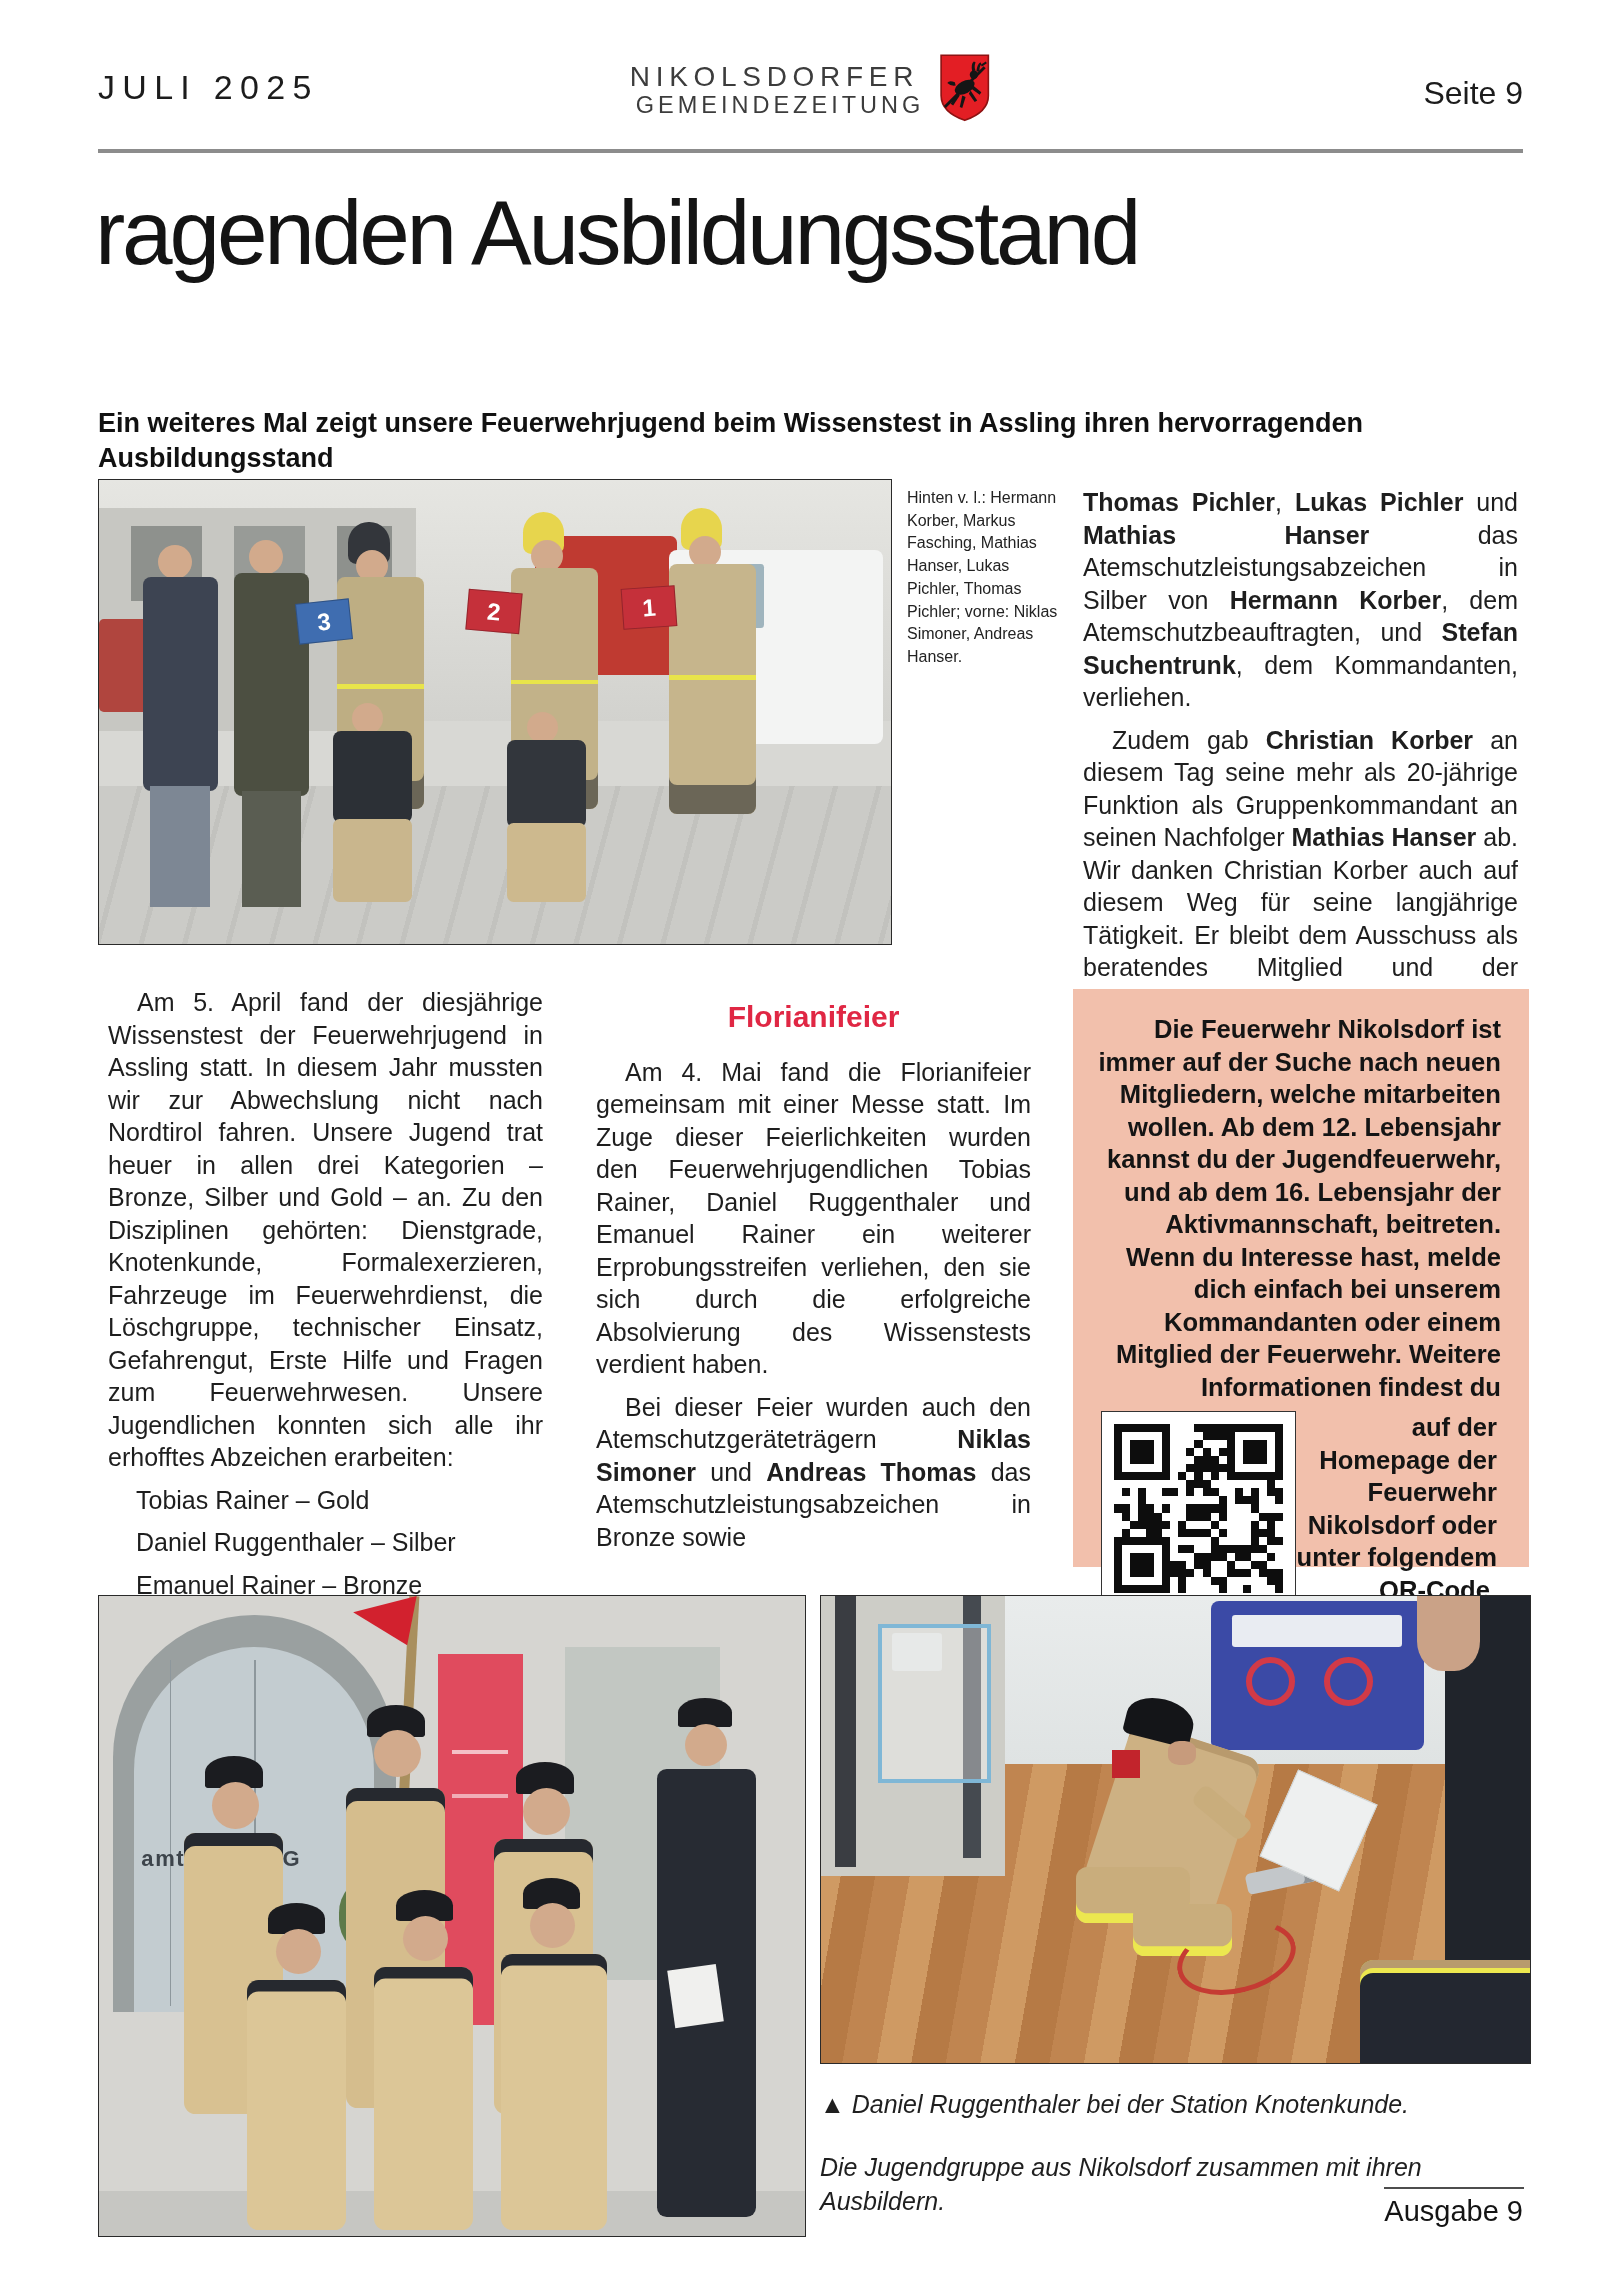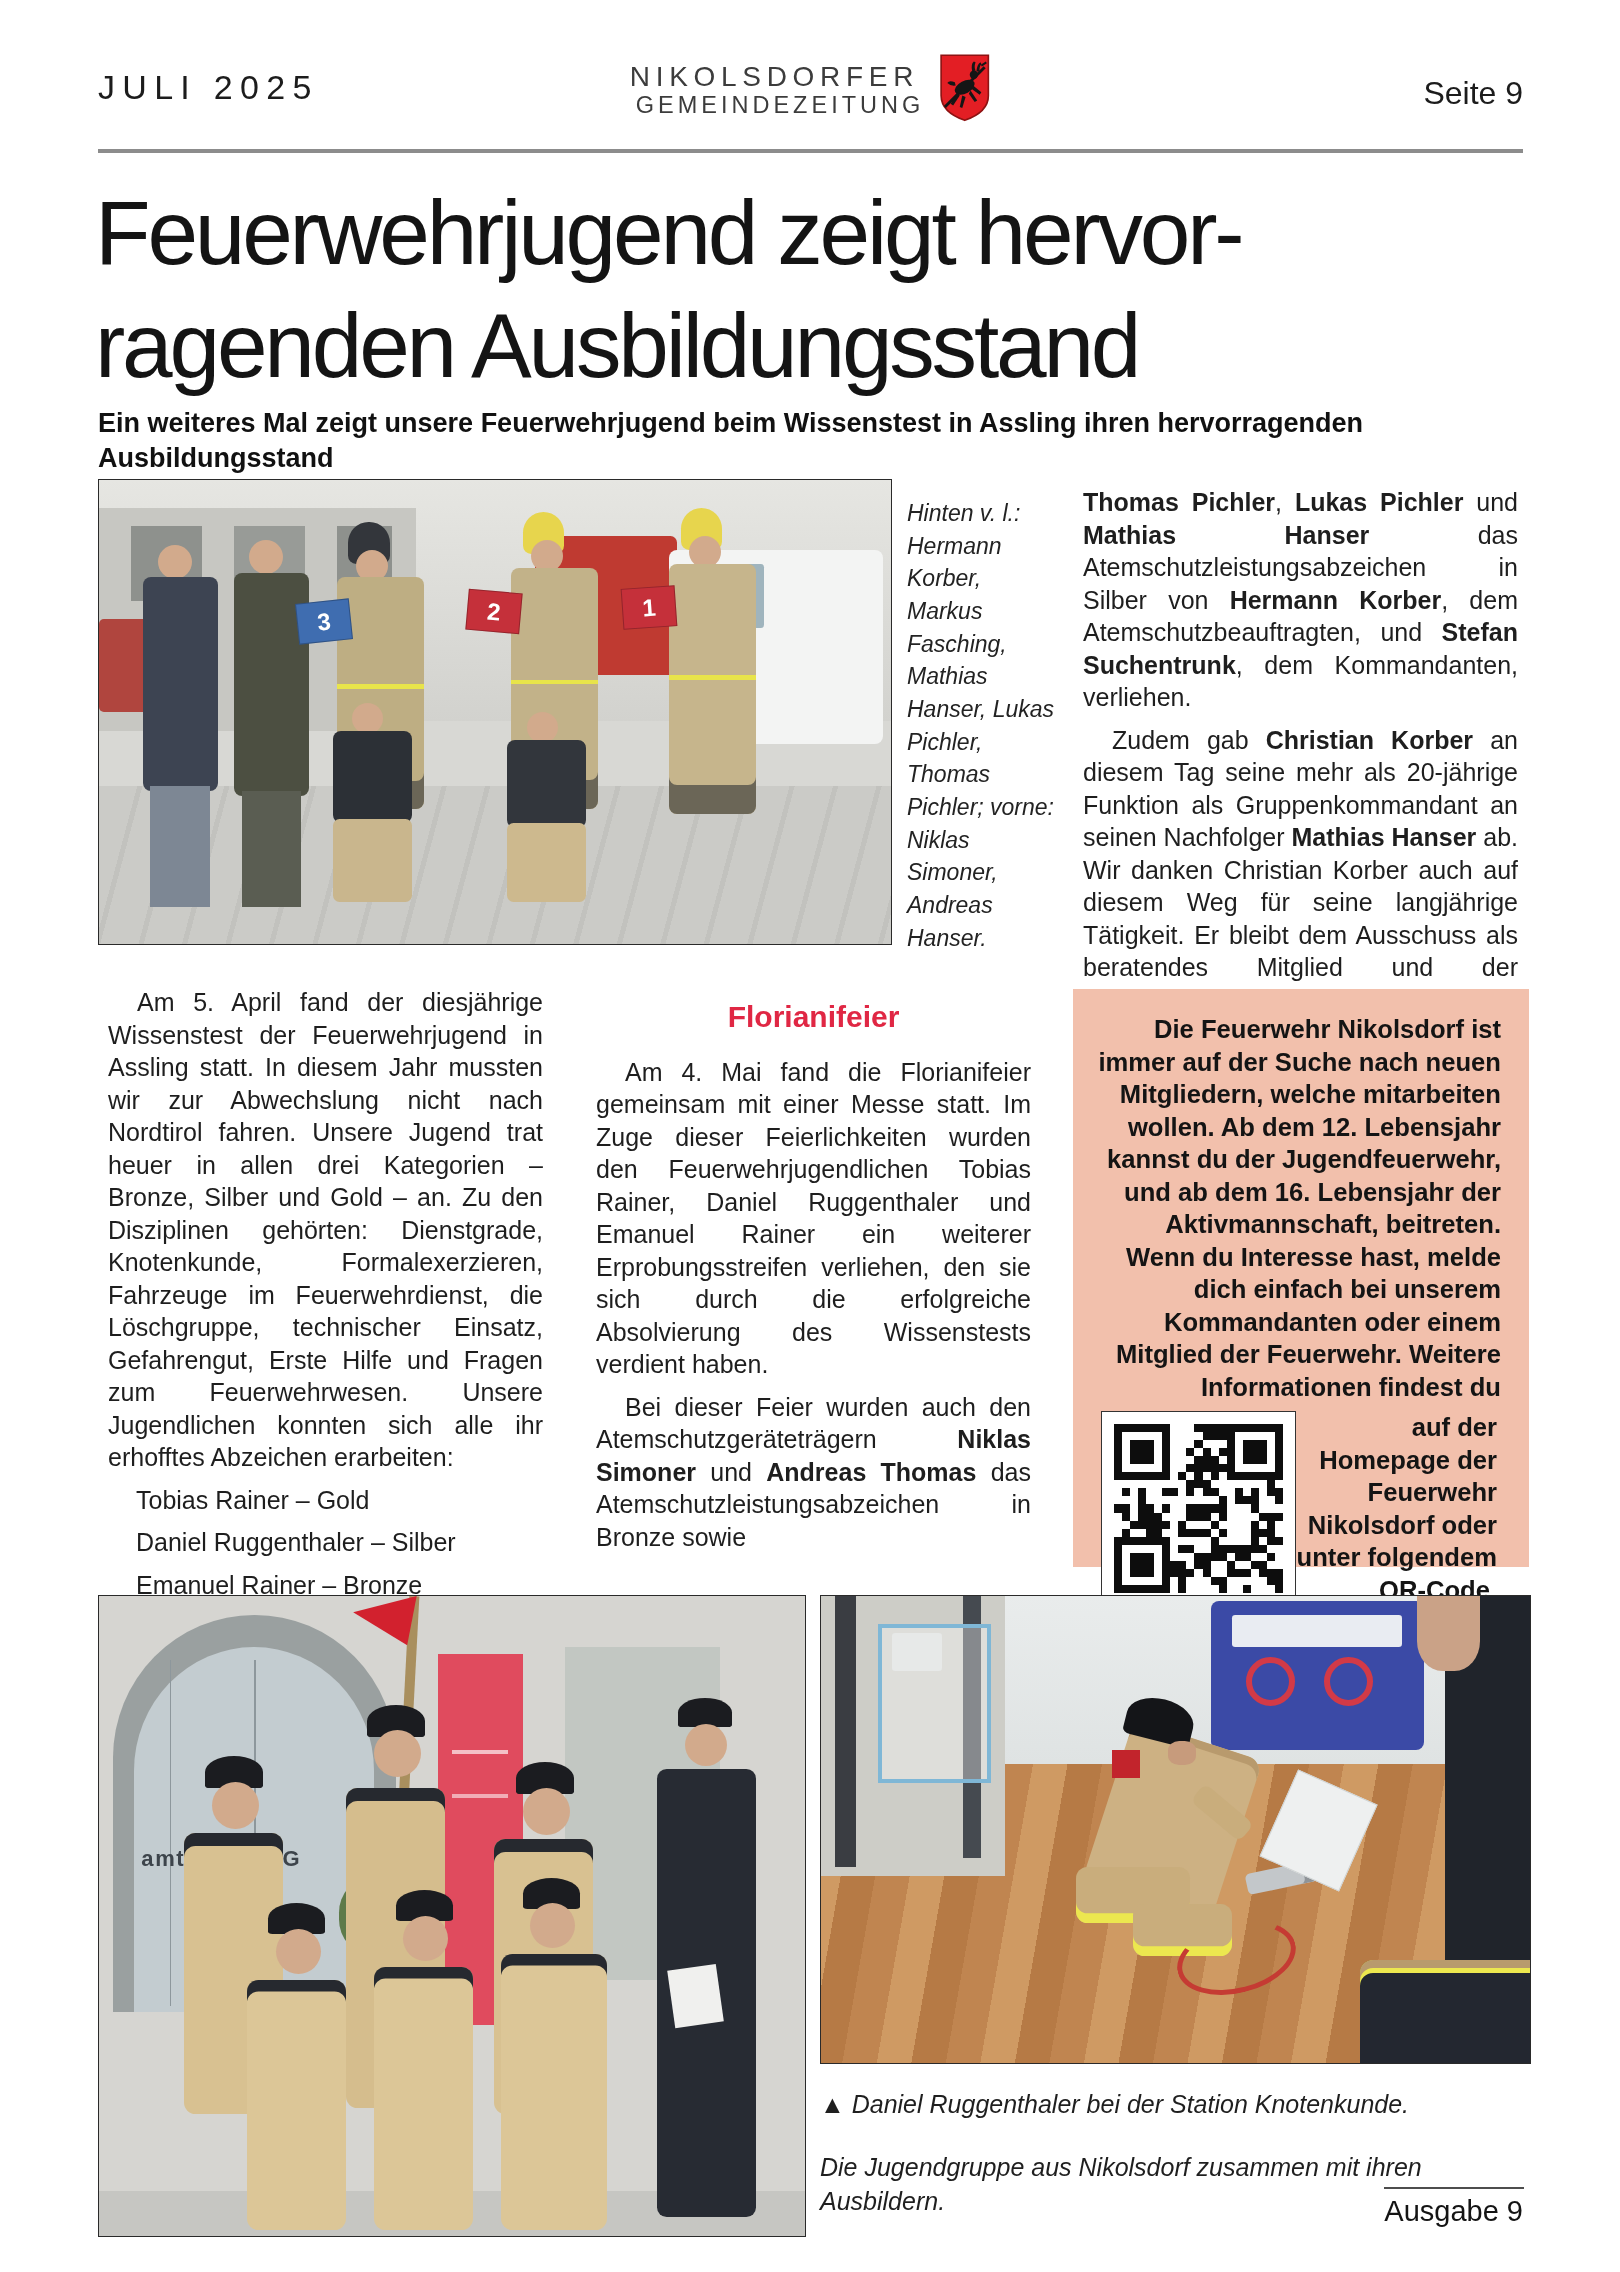--- a/index.html
+++ b/index.html
@@ -17,21 +17,21 @@
   #hdr-rule{left:98px;top:149px;width:1425px;height:4px;background:var(--rule_gray,#8c8c8c);}
 
   
   #headline{left:95px;top:177px;width:1453px;line-height:1.24;font-size:91px;
             letter-spacing:-3.2px;color:#141414;white-space:nowrap;}
   #standfirst{left:98px;top:406px;width:1425px;font-size:27px;font-weight:700;line-height:1.3;color:#111;}
 
   
   .photo{border:0.8px solid #2a2a2a;overflow:hidden;background:#d8d8d4;}
   #photo-top{left:98px;top:479px;width:792px;height:464px;}
-  #caption-top{left:907px;top:497px;width:154px;font-size:23px;font-style:italic;
+  #caption-top{left:907px;top:487px;width:154px;font-size:16px;
                line-height:1.42;color:#232323;}
   .bodytext{font-size:25px;line-height:1.3;text-align:justify;color:#1e1e1e;}
   .bodytext p{margin:10px;}
   .indent{text-indent:29px;}
   #col3-top{left:1073px;top:476px;width:455px;}
   #col1{left:98px;top:976px;width:455px;}
   #col2{left:586px;top:976px;width:455px;}
   .result-line{padding-left:28px;text-align:left;}
   #florian-h{font-size:30px;font-weight:700;color:var(--accent_red,#e02744);
              text-align:center;margin:21px 0 19.5px 0 !important;text-indent:0;}
@@ -92,21 +92,20 @@
         <path d="M40,38 L50,46 L48,49 L38,42 Z" fill="#151515"></path>
         <path d="M18,34 q-7,-3 -9,1 q4,4 10,3 Z" fill="#151515"></path>
       </svg>
     </span>
   </div>
 
   <div class="abs" id="hdr-page">Seite 9</div>
   <div class="abs" id="hdr-rule"></div>
 
   <div class="abs" id="headline">
-    <div>Feuerwehrjugend zeigt hervor-</div>
     <div>ragenden Ausbildungsstand</div>
   </div>
   <div class="abs" id="standfirst">Ein weiteres Mal zeigt unsere Feuerwehrjugend beim Wissenstest in Assling ihren hervorragenden Ausbildungsstand</div>
 
   <div class="abs photo" id="photo-top">
     <div class="ph" style="left:0;top:0;width:100%;height:52%;background:linear-gradient(#e6e6e2,#d2d2ce);"></div>
     <div class="ph" style="left:0;top:6%;width:40%;height:48%;background:#c7c7c2;"></div>
     <div class="ph" style="left:4%;top:10%;width:9%;height:16%;background:#8e918d;"></div>
     <div class="ph" style="left:17%;top:10%;width:9%;height:16%;background:#989b97;"></div>
     <div class="ph" style="left:30%;top:10%;width:7%;height:14%;background:#8e918d;"></div>

